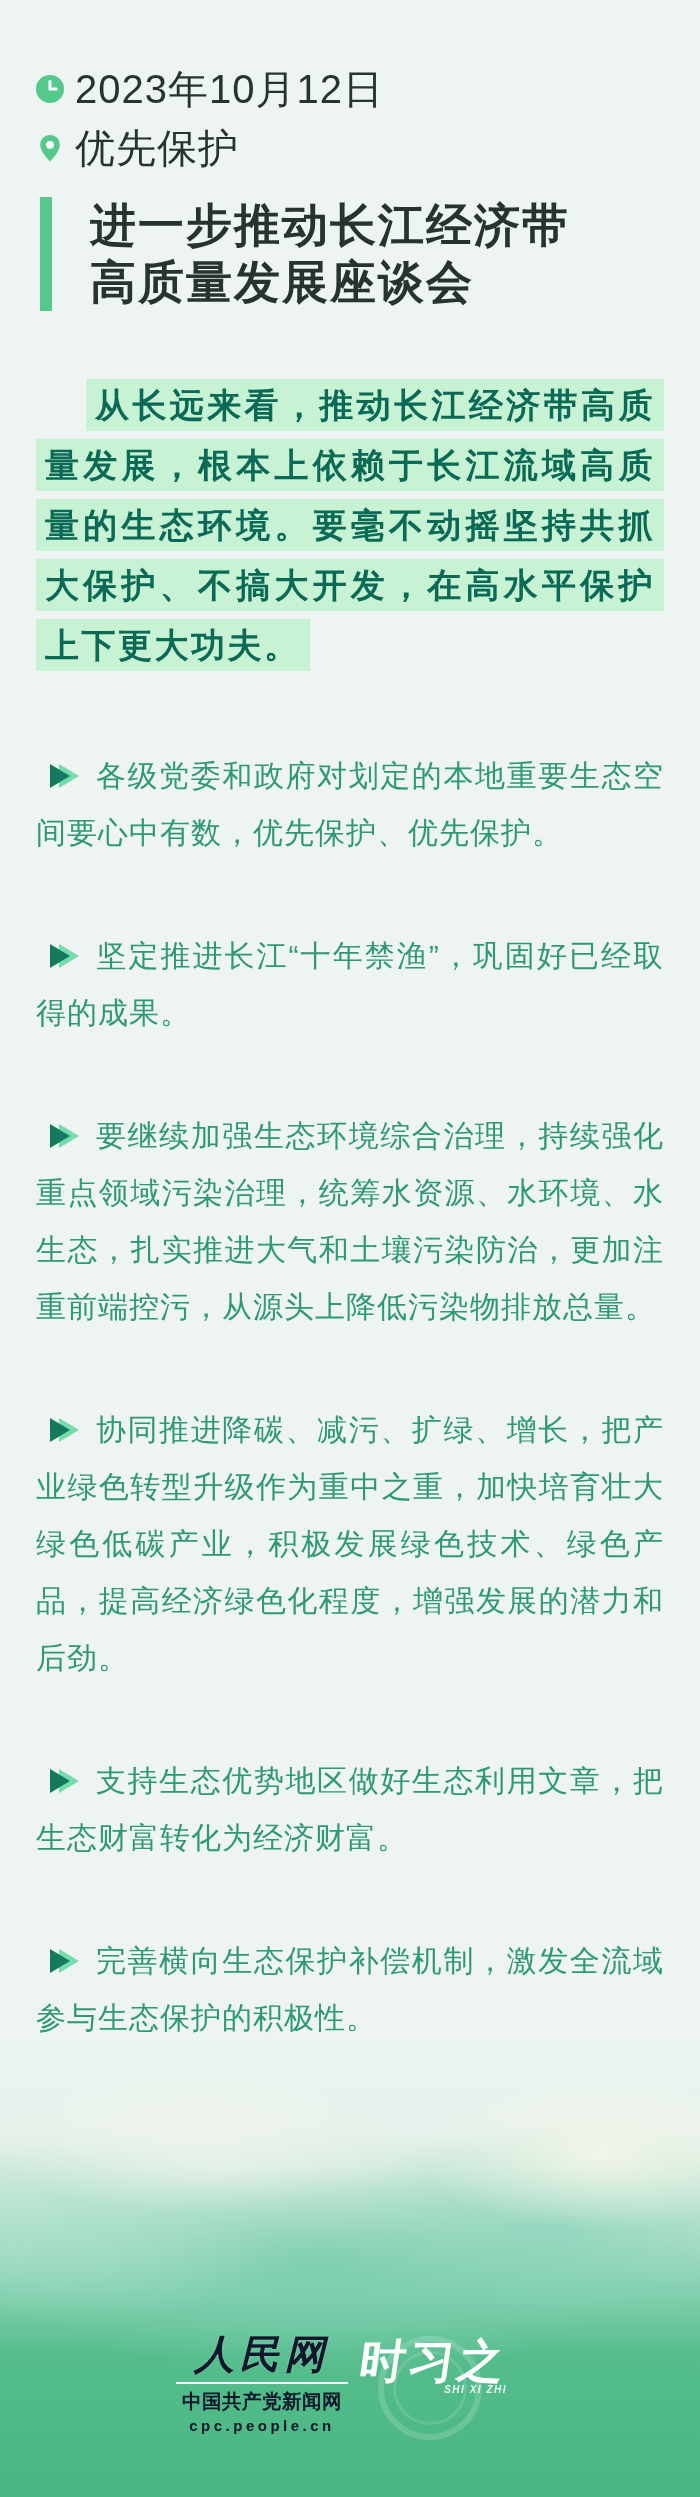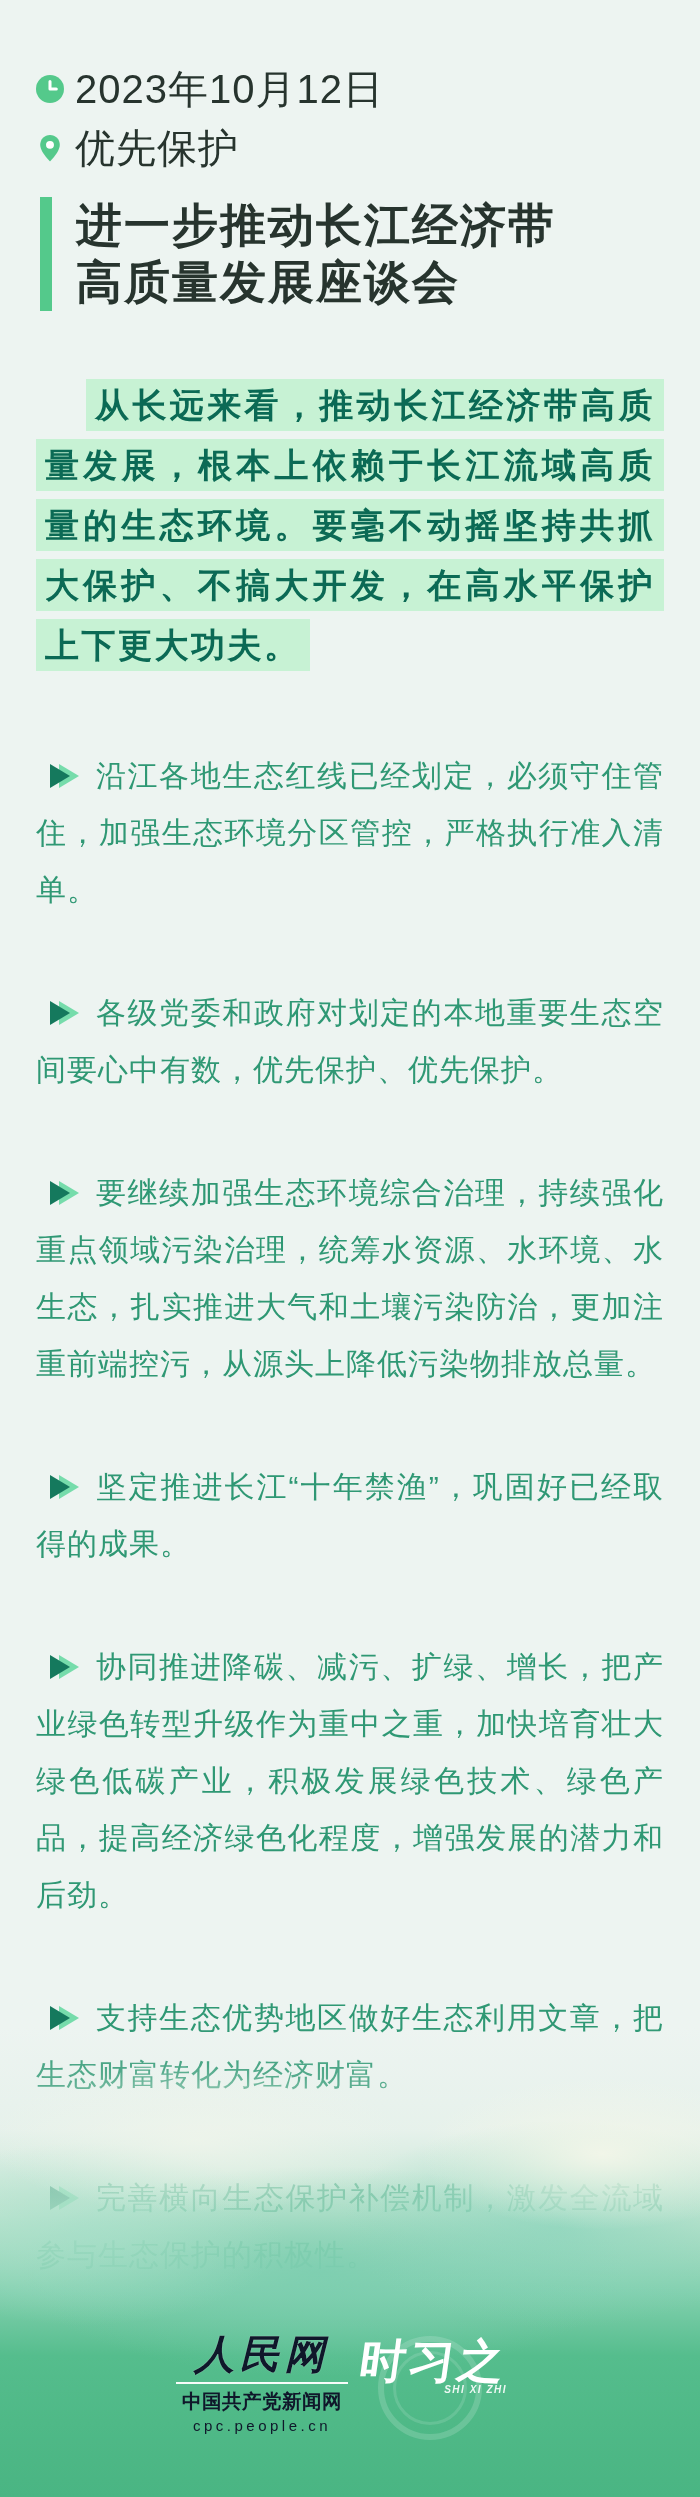--- a/index.html
+++ b/index.html
@@ -28,21 +28,21 @@
     color:var(--heading-text,#27342e);
     font-size:40px;font-weight:500;letter-spacing:1px;
     white-space:nowrap;
   }
   .meta-icon{display:inline-flex;width:28px;height:28px;flex:0 0 auto;}
   .meta-icon svg{width:28px;height:28px;}
   
   .title{
     margin:22px 36px 0 40px;
     border-left:12px solid var(--accent,#54c98b);
-    padding-left:24px;
+    padding-left:38px;
     font-size:46px;line-height:57px;font-weight:900;
     letter-spacing:2px;
     color:var(--heading-text,#27342e);
   }
   .title .tl{display:block;}
   
   .quote{margin-top:64px;}
   .quote p{
     padding:0 36px;text-indent:50px;
     font-size:34px;line-height:60px;font-weight:700;
@@ -91,21 +91,21 @@
   .logo-left{
     position:absolute;left:176px;top:2330px;width:172px;
     text-align:center;color:#0f172a;z-index:3;
   }
   .people-script{
     font-size:40px;line-height:48px;font-weight:700;font-style:italic;
     letter-spacing:5px;text-shadow:0 0 1px rgba(255,255,255,.6);
   }
   .logo-divider{height:2px;background:rgba(255,255,255,.95);margin:4px 0 5px;}
   .cpc-name{font-size:19.5px;line-height:24px;font-weight:700;letter-spacing:.5px;white-space:nowrap;}
-  .cpc-url{font-size:15px;line-height:20px;font-weight:400;letter-spacing:3.5px;margin-top:3px;white-space:nowrap;}
+  .cpc-url{font-size:15px;line-height:20px;font-weight:700;letter-spacing:3.5px;margin-top:3px;white-space:nowrap;}
   .logo-right{position:absolute;left:360px;top:2334px;color:#fff;z-index:3;}
   .brand{
     font-size:46px;line-height:54px;font-weight:900;letter-spacing:3px;
     transform:skewX(-8deg);display:inline-block;white-space:nowrap;
   }
   .brand-latin{
     font-size:10px;font-weight:700;font-style:italic;letter-spacing:1.5px;
     text-align:right;margin-top:-4px;opacity:.9;
   }
   .ring{
@@ -145,38 +145,34 @@
   <h1 class="title">
     <span class="tl">进一步推动长江经济带</span>
     <span class="tl">高质量发展座谈会</span>
   </h1>
 
   <section class="quote">
     <p><span class="hl">从长远来看，推动长江经济带高质量发展，根本上依赖于长江流域高质量的生态环境。要毫不动摇坚持共抓大保护、不搞大开发，在高水平保护上下更大功夫。</span></p>
   </section>
 
   <section class="points">
-  <p class="point">
-    <span class="marker"><i class="t-light"></i><i class="t-dark"></i></span>
-    <span>沿江各地生态红线已经划定，必须守住管住，加强生态环境分区管控，严格执行准入清单。</span>
-  </p>
 
   <p class="point">
     <span class="marker"><i class="t-light"></i><i class="t-dark"></i></span>
     <span>各级党委和政府对划定的本地重要生态空间要心中有数，优先保护、优先保护。</span>
   </p>
 
   <p class="point">
     <span class="marker"><i class="t-light"></i><i class="t-dark"></i></span>
+    <span>坚定推进长江“十年禁渔”，巩固好已经取得的成果。</span>
+  </p>
+
+  <p class="point">
+    <span class="marker"><i class="t-light"></i><i class="t-dark"></i></span>
     <span>要继续加强生态环境综合治理，持续强化重点领域污染治理，统筹水资源、水环境、水生态，扎实推进大气和土壤污染防治，更加注重前端控污，从源头上降低污染物排放总量。</span>
-  </p>
-
-  <p class="point">
-    <span class="marker"><i class="t-light"></i><i class="t-dark"></i></span>
-    <span>坚定推进长江“十年禁渔”，巩固好已经取得的成果。</span>
   </p>
 
   <p class="point">
     <span class="marker"><i class="t-light"></i><i class="t-dark"></i></span>
     <span>协同推进降碳、减污、扩绿、增长，把产业绿色转型升级作为重中之重，加快培育壮大绿色低碳产业，积极发展绿色技术、绿色产品，提高经济绿色化程度，增强发展的潜力和后劲。</span>
   </p>
 
   <p class="point">
     <span class="marker"><i class="t-light"></i><i class="t-dark"></i></span>
     <span>支持生态优势地区做好生态利用文章，把生态财富转化为经济财富。</span>

